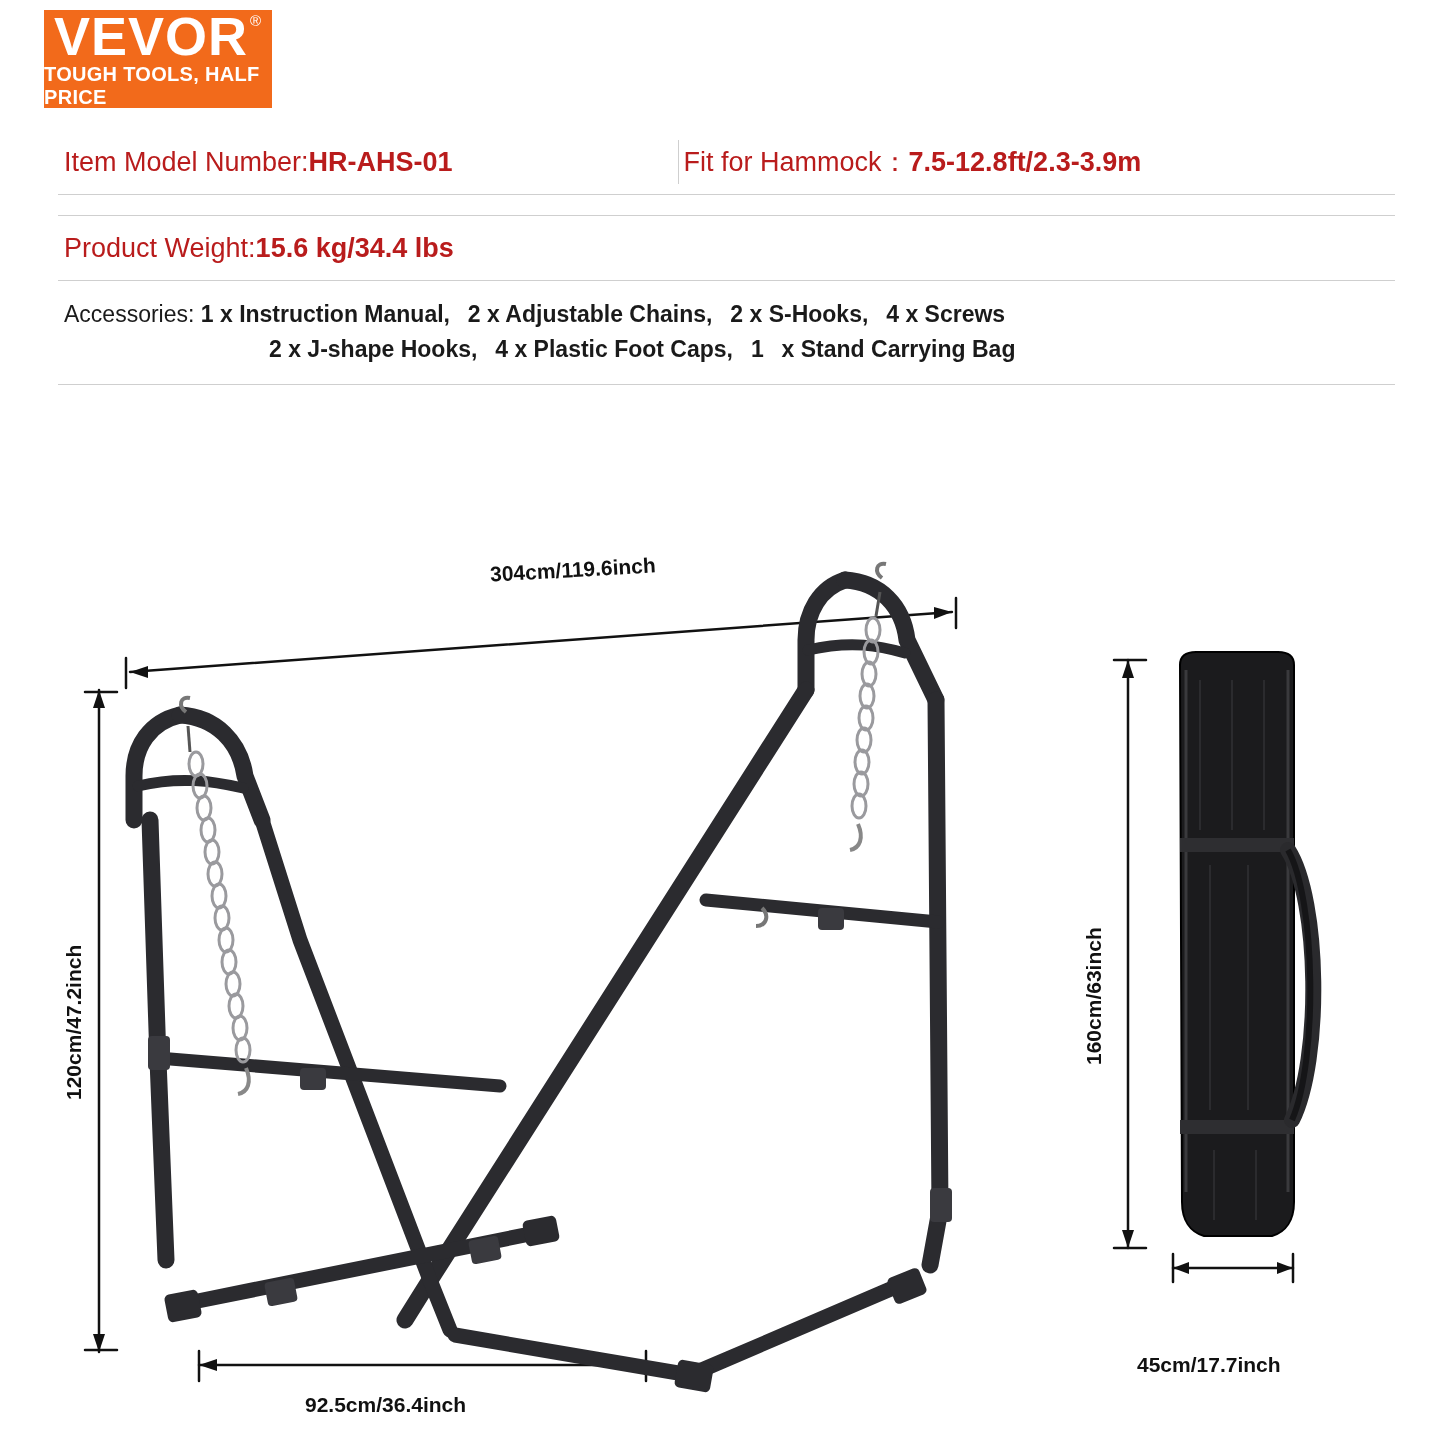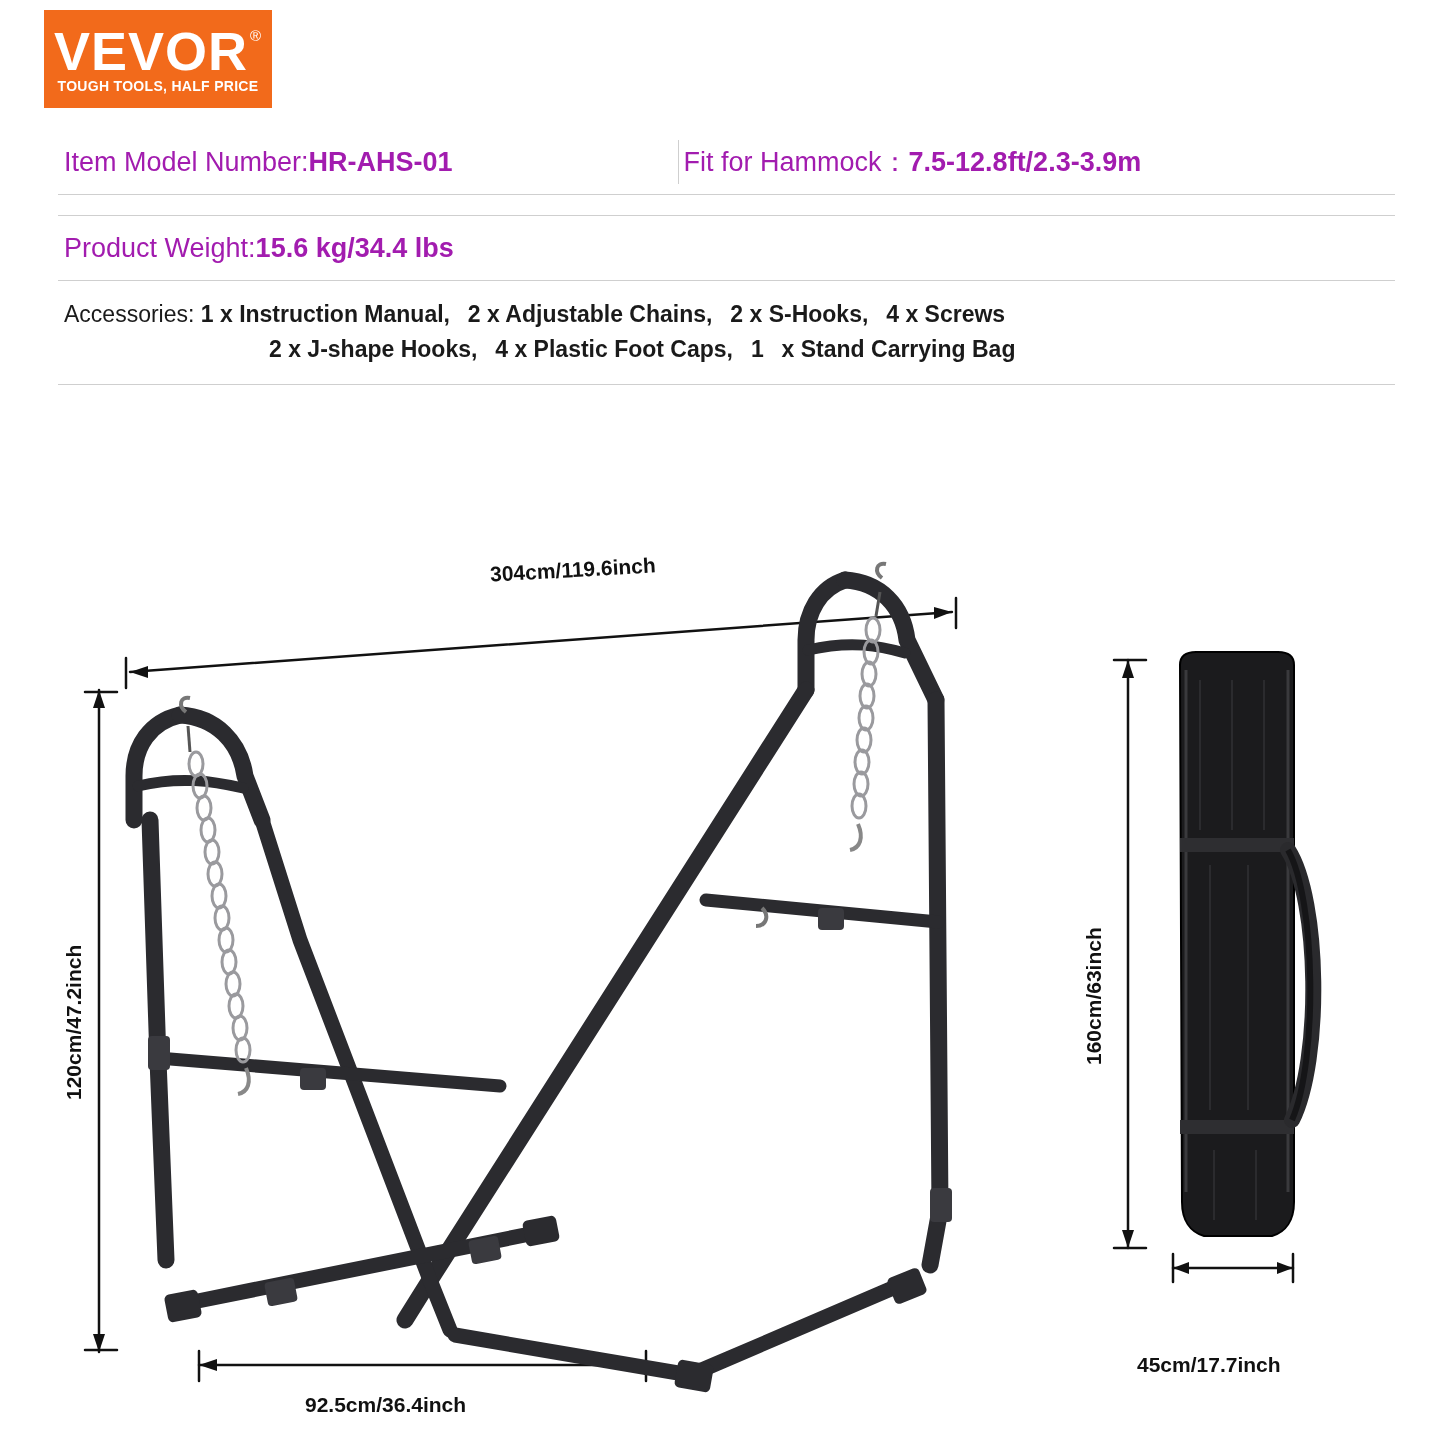--- a/index.html
+++ b/index.html
@@ -38,41 +38,41 @@
   }
   .logo-reg {
     position: absolute;
     right: 0;
     top: 4px;
     font-size: 15px;
     font-weight: normal;
   }
   .logo-tag {
     color: #ffffff;
-    font-size: 14px;
+    font-size: 20px;
     font-weight: bold;
     letter-spacing: 0.3px;
     margin-top: 0;
   }
 
   
   .specs {
     position: absolute;
     left: 58px;
     top: 130px;
     width: 1337px;
   }
   .spec-row {
     display: flex;
     border-bottom: 1px solid #cfcfcf;
   }
   .spec-cell {
     padding: 16px 6px 14px 6px;
     font-size: 27px;
-    color: #a21caf;
+    color: #b91c1c;
     line-height: 1.25;
     display: flex;
     align-items: flex-start;
     flex-wrap: wrap;
   }
   .spec-cell.left { width: 620px; }
   .spec-cell.right { width: 717px; padding-left: 5px; border-left: 0; }
   .spec-cell.full { width: 100%; }
   .divider-v {
     width: 1px;

